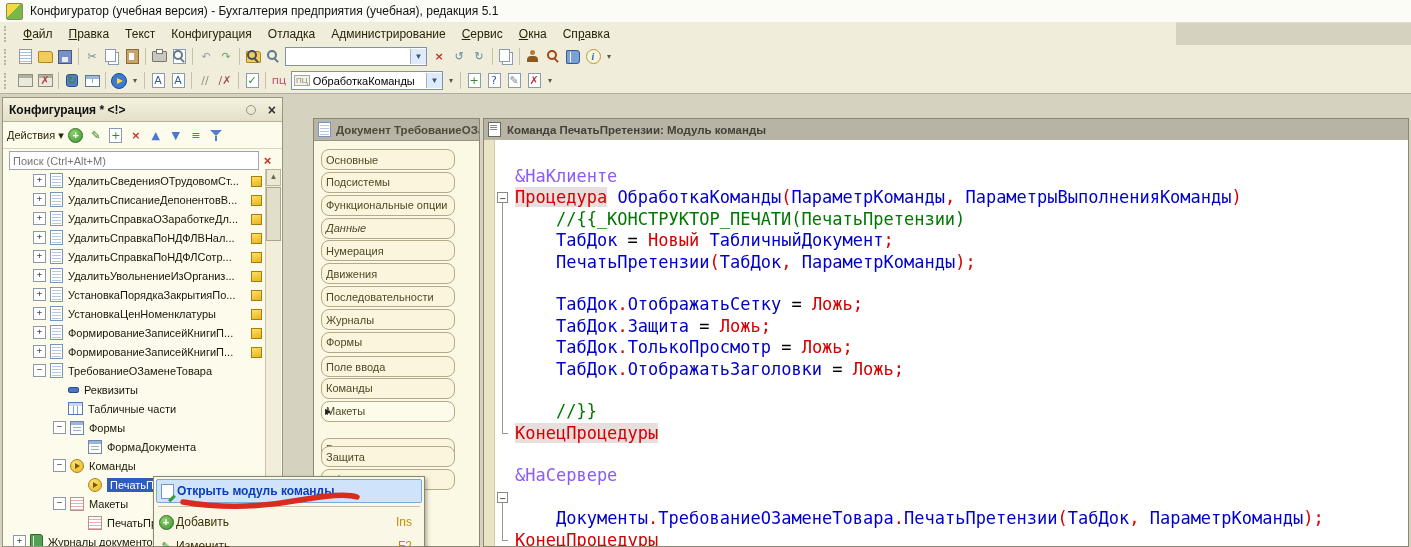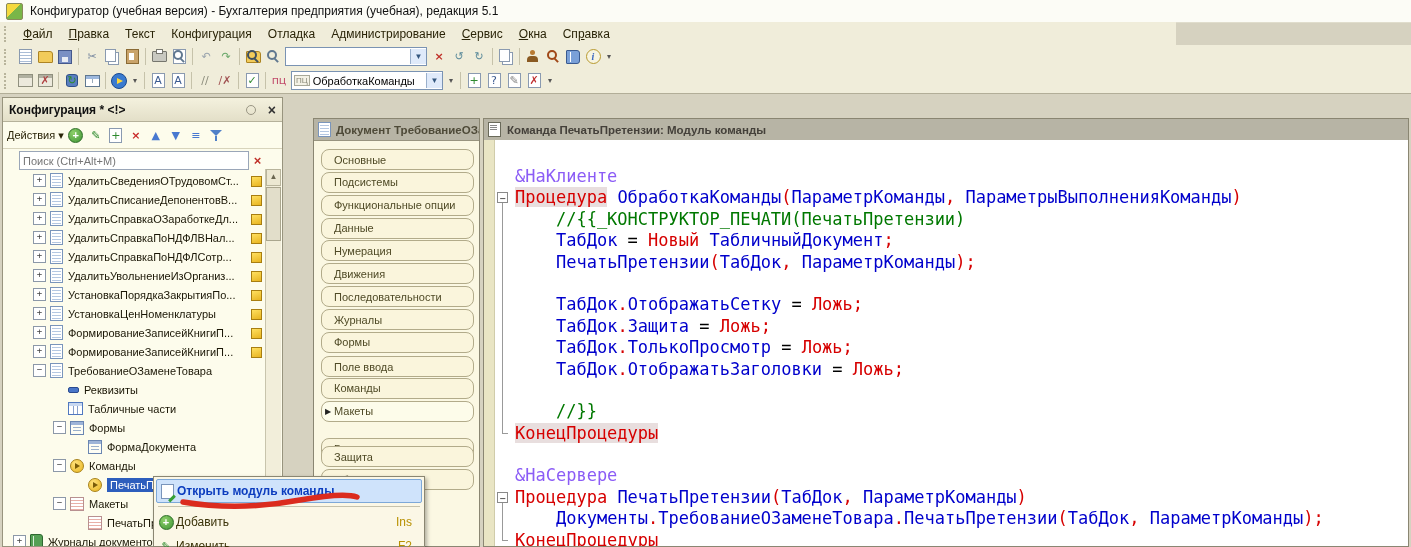--- a/index.html
+++ b/index.html
@@ -58,21 +58,21 @@
   .badge-pc{font:8px "Liberation Sans",sans-serif;color:#8a8a7a;border:1px solid #a8a898;padding:0 1px;margin-left:2px;flex:none;background:#f4f2e6;}
   .xbtn{color:#c03028;font:bold 13px "Liberation Sans",sans-serif;width:17px;text-align:center;}
   
   #cfg{position:absolute;left:2px;top:97px;width:281px;height:450px;background:#fdfcec;border:1px solid #98947e;box-sizing:border-box;}
   #cfg-header{height:23px;background:linear-gradient(#f4f1de,#e3dfc8);border-bottom:1px solid #b5b19a;display:flex;align-items:center;}
   #cfg-title{font-weight:bold;font-size:12px;color:#111;padding-left:6px;flex:1;}
   .pin-icon{width:8px;height:8px;border:1px solid #9a9684;border-radius:50%;margin-right:6px;}
   .close-x{font:bold 14px/14px "Liberation Sans",sans-serif;color:#333;padding:0 6px;cursor:default;}
   #cfg-actions{height:26px;display:flex;align-items:center;border-bottom:1px solid #d8d4bc;padding-left:4px;}
   #actions-label{font-size:11px;color:#2a2408;margin-right:2px;}
-  #cfg-search-row{height:21px;display:flex;align-items:center;padding:1px 16px;}
+  #cfg-search-row{height:21px;display:flex;align-items:center;padding:1px 6px;}
   #cfg-search{flex:1;height:17px;border:1px solid #9aa6b8;background:#fff;font:11px "Liberation Sans",sans-serif;padding:0 3px;color:#333;outline:none;}
   #cfg-tree{position:absolute;left:0;top:71px;right:17px;bottom:0;overflow:hidden;padding-top:2px;}
   .trow{height:19px;display:flex;align-items:center;position:relative;}
   .tsp{flex:none;}
   .toggle{width:11px;height:11px;border:1px solid #8c98a8;background:#fff;color:#444;font:9px/9px "DejaVu Sans Mono",monospace;text-align:center;flex:none;margin-right:4px;}
   .node-icon{flex:none;margin-right:5px;position:relative;}
   .tlabel{font-size:11px;color:#1a1605;white-space:nowrap;}
   .tlabel.sel{background:#2d5ebd;color:#fff;padding:1px 3px;}
   .cube{position:absolute;left:248px;top:5px;width:9px;height:9px;background:linear-gradient(160deg,#ffe060,#e8b420);border:1px solid #a87e10;}
   .n-doc{width:11px;height:13px;background:#fff;border:1px solid #7a95bb;box-shadow:inset 0 0 0 1px #fff;background-image:repeating-linear-gradient(#fff 0 2px,#b5c8e2 2px 3px);}
@@ -88,22 +88,22 @@
   .n-journal::after{content:"";position:absolute;left:2px;top:1px;bottom:1px;width:1px;background:#d8ecd8;}
   #cfg-scroll{position:absolute;right:1px;top:71px;width:15px;bottom:0;background:#f2eeda;border-left:1px solid #c8c4ac;}
   #cfg-scroll .up{height:15px;background:#ece8d2;border:1px solid #b8b49c;color:#6a6650;font-size:8px;text-align:center;line-height:14px;}
   #cfg-scroll .thumb{height:52px;background:#e2deca;border:1px solid #aaa68e;margin-top:1px;}
   
   #obj{position:absolute;left:313px;top:118px;width:167px;height:429px;background:#fbf8e3;border:1px solid #8a8672;box-sizing:border-box;z-index:10;}
   #obj-header{height:21px;background:#b7b4a5;display:flex;align-items:center;overflow:hidden;white-space:nowrap;border-bottom:1px solid #98947f;}
   #obj-title{font-weight:bold;font-size:11.5px;color:#4e4a38;overflow:hidden;white-space:nowrap;}
   #obj-header .n-doc{margin:0 5px 0 4px;flex:none;}
   #obj-tabs{position:absolute;left:0;top:30px;right:0;bottom:0;}
-  .vtab{position:absolute;left:7px;width:153px;height:21px;border:1px solid #b2ab8a;border-radius:8px;background:#faf5dc;
-        display:flex;align-items:center;padding-left:12px;box-sizing:border-box;font-size:11px;color:#4f4a26;white-space:nowrap;}
+  .vtab{position:absolute;left:7px;width:134px;height:21px;border:1px solid #b2ab8a;border-radius:8px;background:#faf5dc;
+        display:flex;align-items:center;padding-left:4px;box-sizing:border-box;font-size:11px;color:#4f4a26;white-space:nowrap;}
   .vtab.sel{background:#fdfcea;font-weight:normal;}
   .vtab .mark{position:absolute;left:3px;font-size:8px;color:#222;}
   
   #code{position:absolute;left:483px;top:118px;width:926px;height:429px;background:#fff;border:1px solid #8a8672;box-sizing:border-box;z-index:5;}
   #code-header{height:21px;background:#b7b4a5;display:flex;align-items:center;border-bottom:1px solid #98947f;}
   #code-title{font-weight:bold;font-size:11.5px;color:#44403a;white-space:nowrap;overflow:hidden;}
   .mod-icon{width:11px;height:13px;background:#fff;border:1px solid #6a6a5a;margin:0 6px 0 4px;flex:none;position:relative;}
   .mod-icon::after{content:"";position:absolute;left:1px;top:2px;width:7px;height:1px;background:#888;box-shadow:0 2px 0 #888,0 4px 0 #888;}
   #code-body{position:absolute;left:0;top:21px;right:0;bottom:0;background:#fff;overflow:hidden;}
   #code-margin{position:absolute;left:0;top:0;bottom:0;width:10px;background:#e9e5c4;border-right:1px solid #d0ccaa;}
@@ -505,21 +505,21 @@
     <div id="obj-tabs">
         <div class="vtab" style="top: 0px;">
           <span>Основные</span>
         </div>
         <div class="vtab" style="top: 22.87px;">
           <span>Подсистемы</span>
         </div>
         <div class="vtab" style="top: 45.74px;">
           <span>Функциональные опции</span>
         </div>
-        <div class="vtab" style="top: 68.61px;">
+        <div class="vtab" style="top: 68.61px; font-style: italic;">
           <span>Данные</span>
         </div>
         <div class="vtab" style="top: 91.48px;">
           <span>Нумерация</span>
         </div>
         <div class="vtab" style="top: 114.35px;">
           <span>Движения</span>
         </div>
         <div class="vtab" style="top: 137.22px;">
           <span>Последовательности</span>
@@ -614,21 +614,20 @@
           <div class="cl">
             <span class="fold "></span>
             <span class="ct"></span>
           </div>
           <div class="cl">
             <span class="fold "></span>
             <span class="ct"><span class="tk-d">&amp;НаСервере</span></span>
           </div>
           <div class="cl">
             <span class="fold open"></span>
-            <span class="ct"><span class="tk-k">Процедура</span><span class="tk-n"> </span><span class="tk-i">ПечатьПретензии</span><span class="tk-p">(</span><span class="tk-i">ТабДок</span><span class="tk-p">,</span><span class="tk-n"> </span><span class="tk-i">ПараметрКоманды</span><span class="tk-p">)</span></span>
           </div>
           <div class="cl">
             <span class="fold line"></span>
             <span class="ct"><span class="tk-n">    </span><span class="tk-i">Документы</span><span class="tk-p">.</span><span class="tk-i">ТребованиеОЗаменеТовара</span><span class="tk-p">.</span><span class="tk-i">ПечатьПретензии</span><span class="tk-p">(</span><span class="tk-i">ТабДок</span><span class="tk-p">,</span><span class="tk-n"> </span><span class="tk-i">ПараметрКоманды</span><span class="tk-p">);</span></span>
           </div>
           <div class="cl">
             <span class="fold end"></span>
             <span class="ct"><span class="tk-k">КонецПроцедуры</span></span>
           </div>
         </div>

